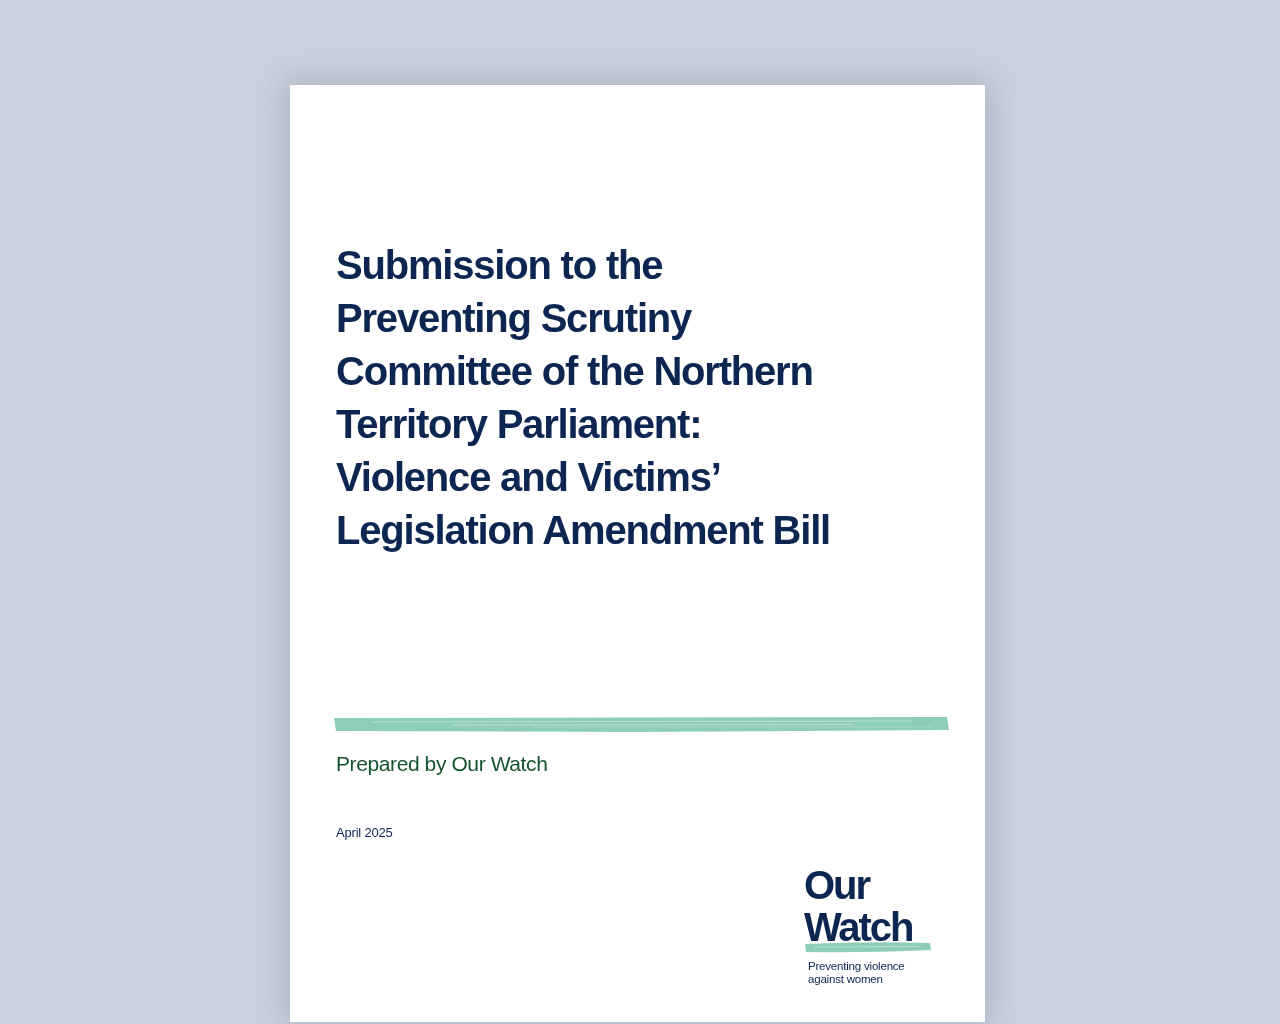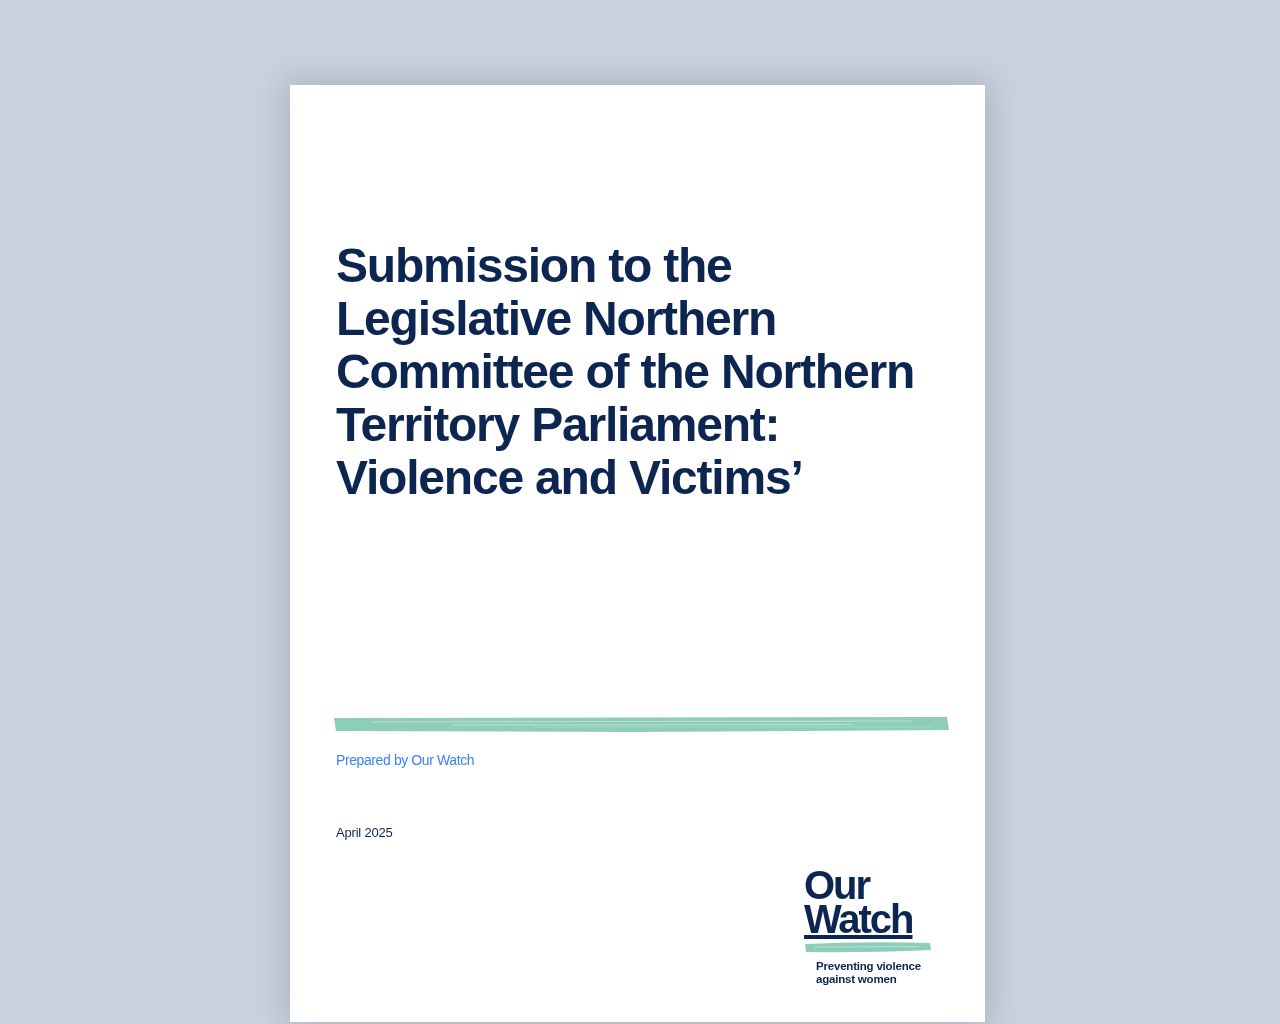--- a/index.html
+++ b/index.html
@@ -14,63 +14,64 @@
     width:695px; height:937px;
     background:#ffffff;
     box-shadow:0 0 30px 6px rgba(110,125,150,0.35);
   }
   .title {
     position:absolute; left:46px; top:154px; width:600px;
     margin:0;
     color:#0d2551;
     font-family:"Liberation Sans", sans-serif;
     font-weight:bold;
-    font-size:48px;
+    font-size:40px;
     line-height:53px;
     letter-spacing:-1.2px;
   }
   .title span { display:block; white-space:nowrap; }
   .brush {
     position:absolute; left:42px; top:632px; width:617px; height:15px;
   }
   .prepared {
     position:absolute; left:46px; top:667px;
-    color:#3b82f6; font-size:14px; letter-spacing:-0.4px;
+    color:#14532d; font-size:21px; letter-spacing:-0.4px;
   }
   .date {
     position:absolute; left:46px; top:740px;
     color:#0d2551; font-size:13px; letter-spacing:-0.2px;
   }
   .logo {
     position:absolute; left:514px; top:780px; width:130px; height:125px;
   }
   .logo-word {
     position:absolute; left:0; color:#0d2551;
     font-weight:bold; font-size:40px; letter-spacing:-2px; line-height:36px;
   }
   .logo-our { top:2px; }
-  .logo-watch { top:36px;text-decoration:underline; }
+  .logo-watch { top:44px; }
   .logo-brush { position:absolute; left:0; top:76px; width:128px; height:12px; }
   .logo-tag {
-    position:absolute; left:12px; top:95px; color:#0d2551;
-    font-weight:bold; font-size:11.5px; line-height:12.5px; letter-spacing:-0.2px;
+    position:absolute; left:4px; top:95px; color:#0d2551;
+    font-weight:normal; font-size:11.5px; line-height:12.5px; letter-spacing:-0.2px;
   }
   .logo-tag span { display:block; white-space:nowrap; }
 </style>
 </head>
 <body>
 
 <div class="page">
 
   <h1 class="title">
     <span>Submission to the</span>
-    <span>Legislative Northern</span>
+    <span>Preventing Scrutiny</span>
     <span>Committee of the Northern</span>
     <span>Territory Parliament:</span>
     <span>Violence and Victims’</span>
+    <span>Legislation Amendment Bill</span>
   </h1>
 
   <svg class="brush" viewBox="0 0 617 15" preserveAspectRatio="none">
     <path d="M2,1 L615,0 L617,13 L300,15 L4,14 Z" fill="#8fcdbb"></path>
     <path d="M40,5 L580,4" stroke="#c4e6dc" stroke-width="1.2" opacity="0.8"></path>
     <path d="M120,8 L520,7.5" stroke="#d8efe8" stroke-width="0.8" opacity="0.7"></path>
     <path d="M200,10 L600,10" stroke="#b2ddd0" stroke-width="0.8" opacity="0.7"></path>
   </svg>
 
   <div class="prepared">Prepared by Our Watch</div>

